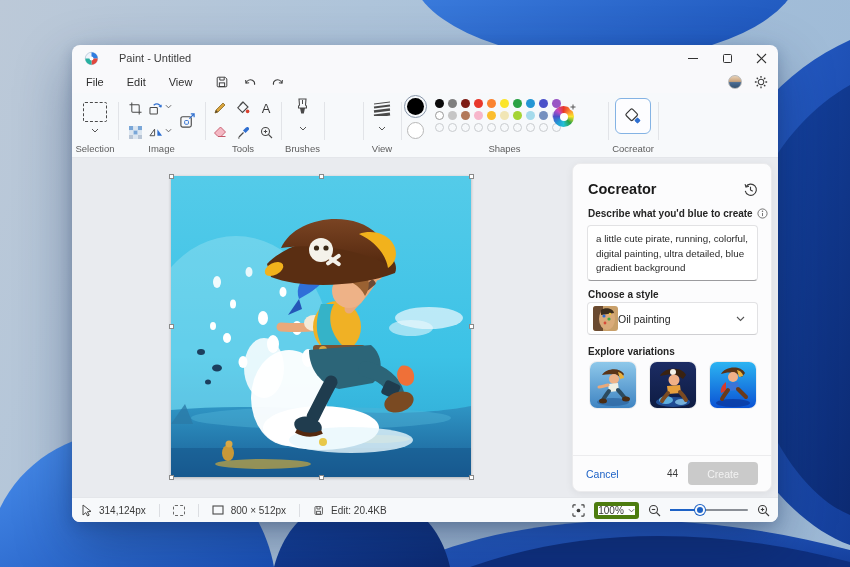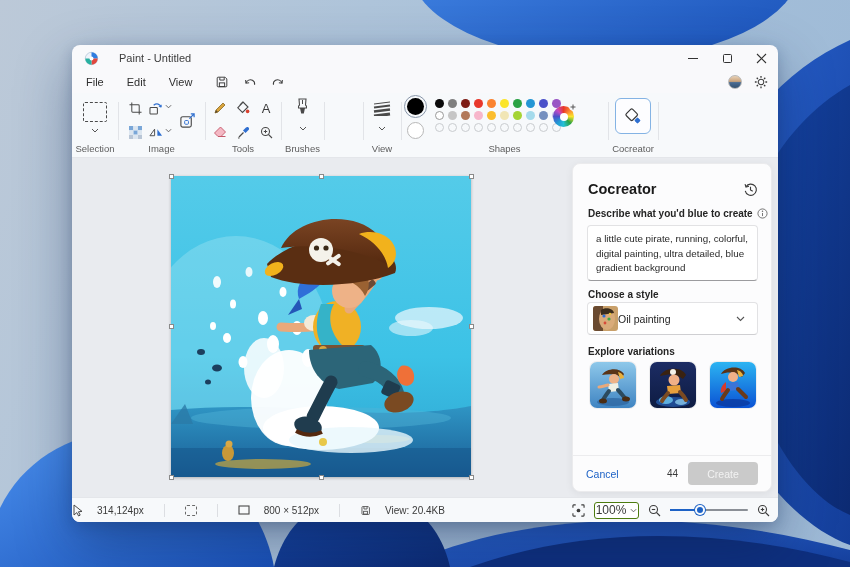--- a/index.html
+++ b/index.html
@@ -74,25 +74,25 @@
                   display:flex; align-items:center; padding:0 13px; }
   .cancel-link { font-size:10.5px; color:#1d62c6; }
   .credits { margin-left:auto; display:flex; align-items:center; gap:4px; font-size:10px; color:#3a3a3a; }
   .coin { width:12px; height:12px; border-radius:50%; background:radial-gradient(circle at 35% 30%, #ffe28a 0%, #f7c племя32c 45%, #e89a1c 100%); }
   .create-btn { margin-left:10px; width:70px; height:23px; background:#cacaca; border:none; border-radius:4px;
                 color:#f2f2f2; font-size:10.5px; font-family:"Liberation Sans",sans-serif; }
 
   
   .statusbar { position:absolute; left:0; right:0; bottom:0; height:25px; background:#f7f9fb; border-top:1px solid #e4e6ea;
                display:flex; align-items:center; font-size:10px; color:#3a3a3a; }
-  .sb-left { display:flex; align-items:center; gap:14px; }
+  .sb-left { display:flex; align-items:center; gap:7px; padding-left:9px; }
   .sb-sep { width:1px; height:13px; background:#dcdee2; margin:0 6px; }
   .sb-right { position:absolute; right:8px; display:flex; align-items:center; gap:9px; }
-  .zoom-box { width:45px; height:17px; background:#fff; border:1px solid #4d7c0f; border-radius:3px;
-              display:flex; align-items:center; justify-content:center; gap:4px; font-size:12px; }
+  .zoom-box { width:45px; height:17px; background:#fff; border:4px solid #4d7c0f; border-radius:3px;
+              display:flex; align-items:center; justify-content:center; gap:4px; font-size:10px; }
   .slider { position:relative; width:78px; height:12px; }
   .slider .track { position:absolute; left:0; right:0; top:5px; height:2px; background:#8a8f96; border-radius:1px; }
   .slider .fill { position:absolute; left:0; width:30px; top:5px; height:2px; background:#1d62c6; }
   .slider .knob { position:absolute; left:25px; top:1px; width:10px; height:10px; border-radius:50%; background:#1d62c6; border:2px solid #f7f9fb; box-shadow:0 0 0 1px #1d62c6; }
 </style>
 </head>
 <body>
 
 <div class="desktop">
 
@@ -608,21 +608,21 @@
         <svg width="12" height="10" viewBox="0 0 12 10" fill="none" stroke="#4a4a4a" stroke-width="1.1">
             <rect x="1" y="1" width="10" height="8"></rect>
           </svg>
         <span>800 × 512px</span>
         <div class="sb-sep"></div>
         <svg width="11" height="11" viewBox="0 0 14 14" fill="none" stroke="#4a4a4a" stroke-width="1.1">
             <path d="M2.5,3 a1,1 0 0 1 1,-1 h7 l1.5,1.5 v7.5 a1,1 0 0 1 -1,1 h-7.5 a1,1 0 0 1 -1,-1 Z"></path>
             <path d="M5,2.3 v2.8 h4 v-2.8"></path>
             <rect x="4.6" y="8" width="4.8" height="3.6"></rect>
           </svg>
-        <span>View: 20.4KB</span>
+        <span>Edit: 20.4KB</span>
       </div>
       <div class="sb-right">
         <svg width="13" height="13" viewBox="0 0 14 14" fill="none" stroke="#3c3c3c" stroke-width="1.2">
             <path d="M1,4 V1.8 A.8,.8 0 0 1 1.8,1 H4"></path>
             <path d="M10,1 H12.2 A.8,.8 0 0 1 13,1.8 V4"></path>
             <path d="M13,10 V12.2 A.8,.8 0 0 1 12.2,13 H10"></path>
             <path d="M4,13 H1.8 A.8,.8 0 0 1 1,12.2 V10"></path>
             <circle cx="7" cy="7" r="2" fill="#3c3c3c" stroke="none"></circle>
           </svg>
         <div class="zoom-box">

